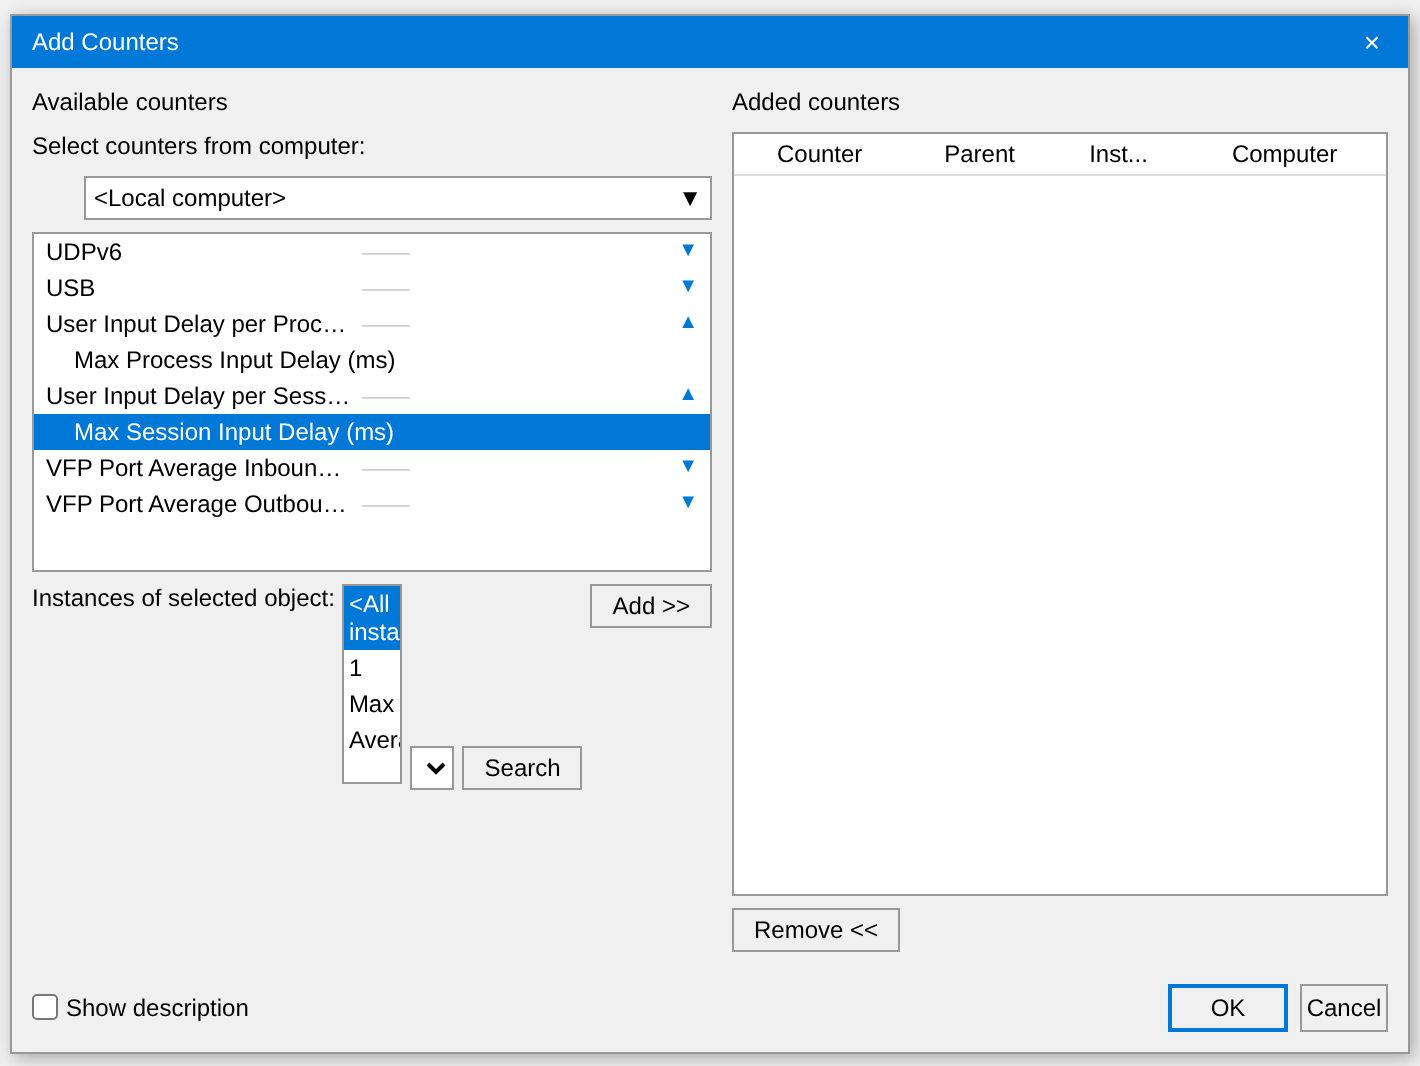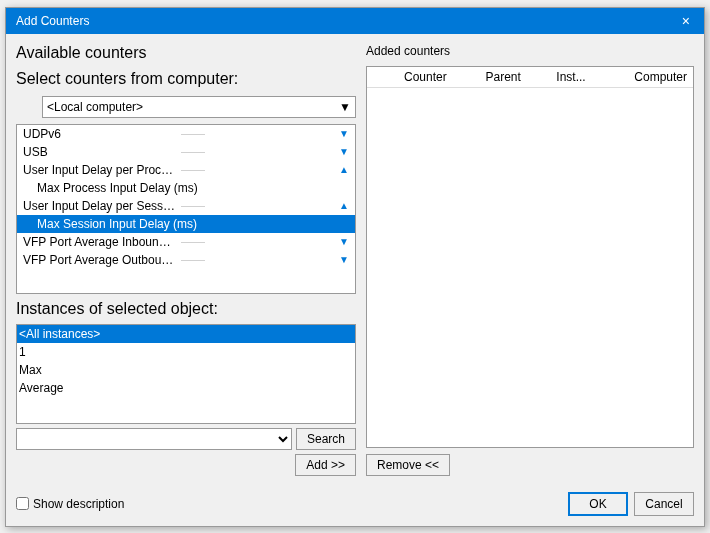--- a/index.html
+++ b/index.html
@@ -58,21 +58,21 @@
       flex-direction: column;
       gap: 6px;
     }
     .right-panel {
       flex: 1;
       display: flex;
       flex-direction: column;
       gap: 6px;
     }
     .section-label {
-      font-size: 16px;
+      font-size: 12px;
       color: #000;
       margin-bottom: 2px;
     }
     .select-computer-row {
       display: flex;
       gap: 4px;
       align-items: center;
       margin-left: 26px;
     }
     .combo-box {
@@ -122,21 +122,21 @@
     }
     .counter-list li .expand-icon {
       font-size: 10px;
       color: #0078d7;
     }
     .counter-list li.child {
       padding-left: 20px;
     }
     .instances-section {
       display: flex;
-      flex-direction: column;
+      flex-direction: row;
       gap: 4px;
       flex: 1;
     }
     .instances-list-container {
       border: 1px solid #999;
       background: white;
       flex: 1;
       overflow-y: auto;
       overflow-x: hidden;
     }
@@ -174,21 +174,21 @@
       flex: 1;
       overflow: auto;
     }
     .added-table {
       width: 100%;
       border-collapse: collapse;
     }
     .added-table th {
       background: white;
       border-bottom: 1px solid #ddd;
-      text-align: right;
+      text-align: center;
       padding: 3px 6px;
       font-weight: normal;
       font-size: 12px;
       color: #000;
       position: sticky;
       top: 0;
     }
     .remove-row {
       display: flex;
       justify-content: flex-start;
@@ -211,21 +211,21 @@
     }
     .btn-ok {
       width: 60px;
       height: 24px;
       border: 2px solid #0078d7;
       background: #f0f0f0;
       font-size: 12px;
       cursor: pointer;
     }
     .btn-cancel {
-      width: 60px;
+      width: 44px;
       height: 24px;
       border: 1px solid #999;
       background: #f0f0f0;
       font-size: 12px;
       cursor: pointer;
     }
     .scrollbar-visible::-webkit-scrollbar {
       width: 12px;
     }
     .scrollbar-visible::-webkit-scrollbar-track {

